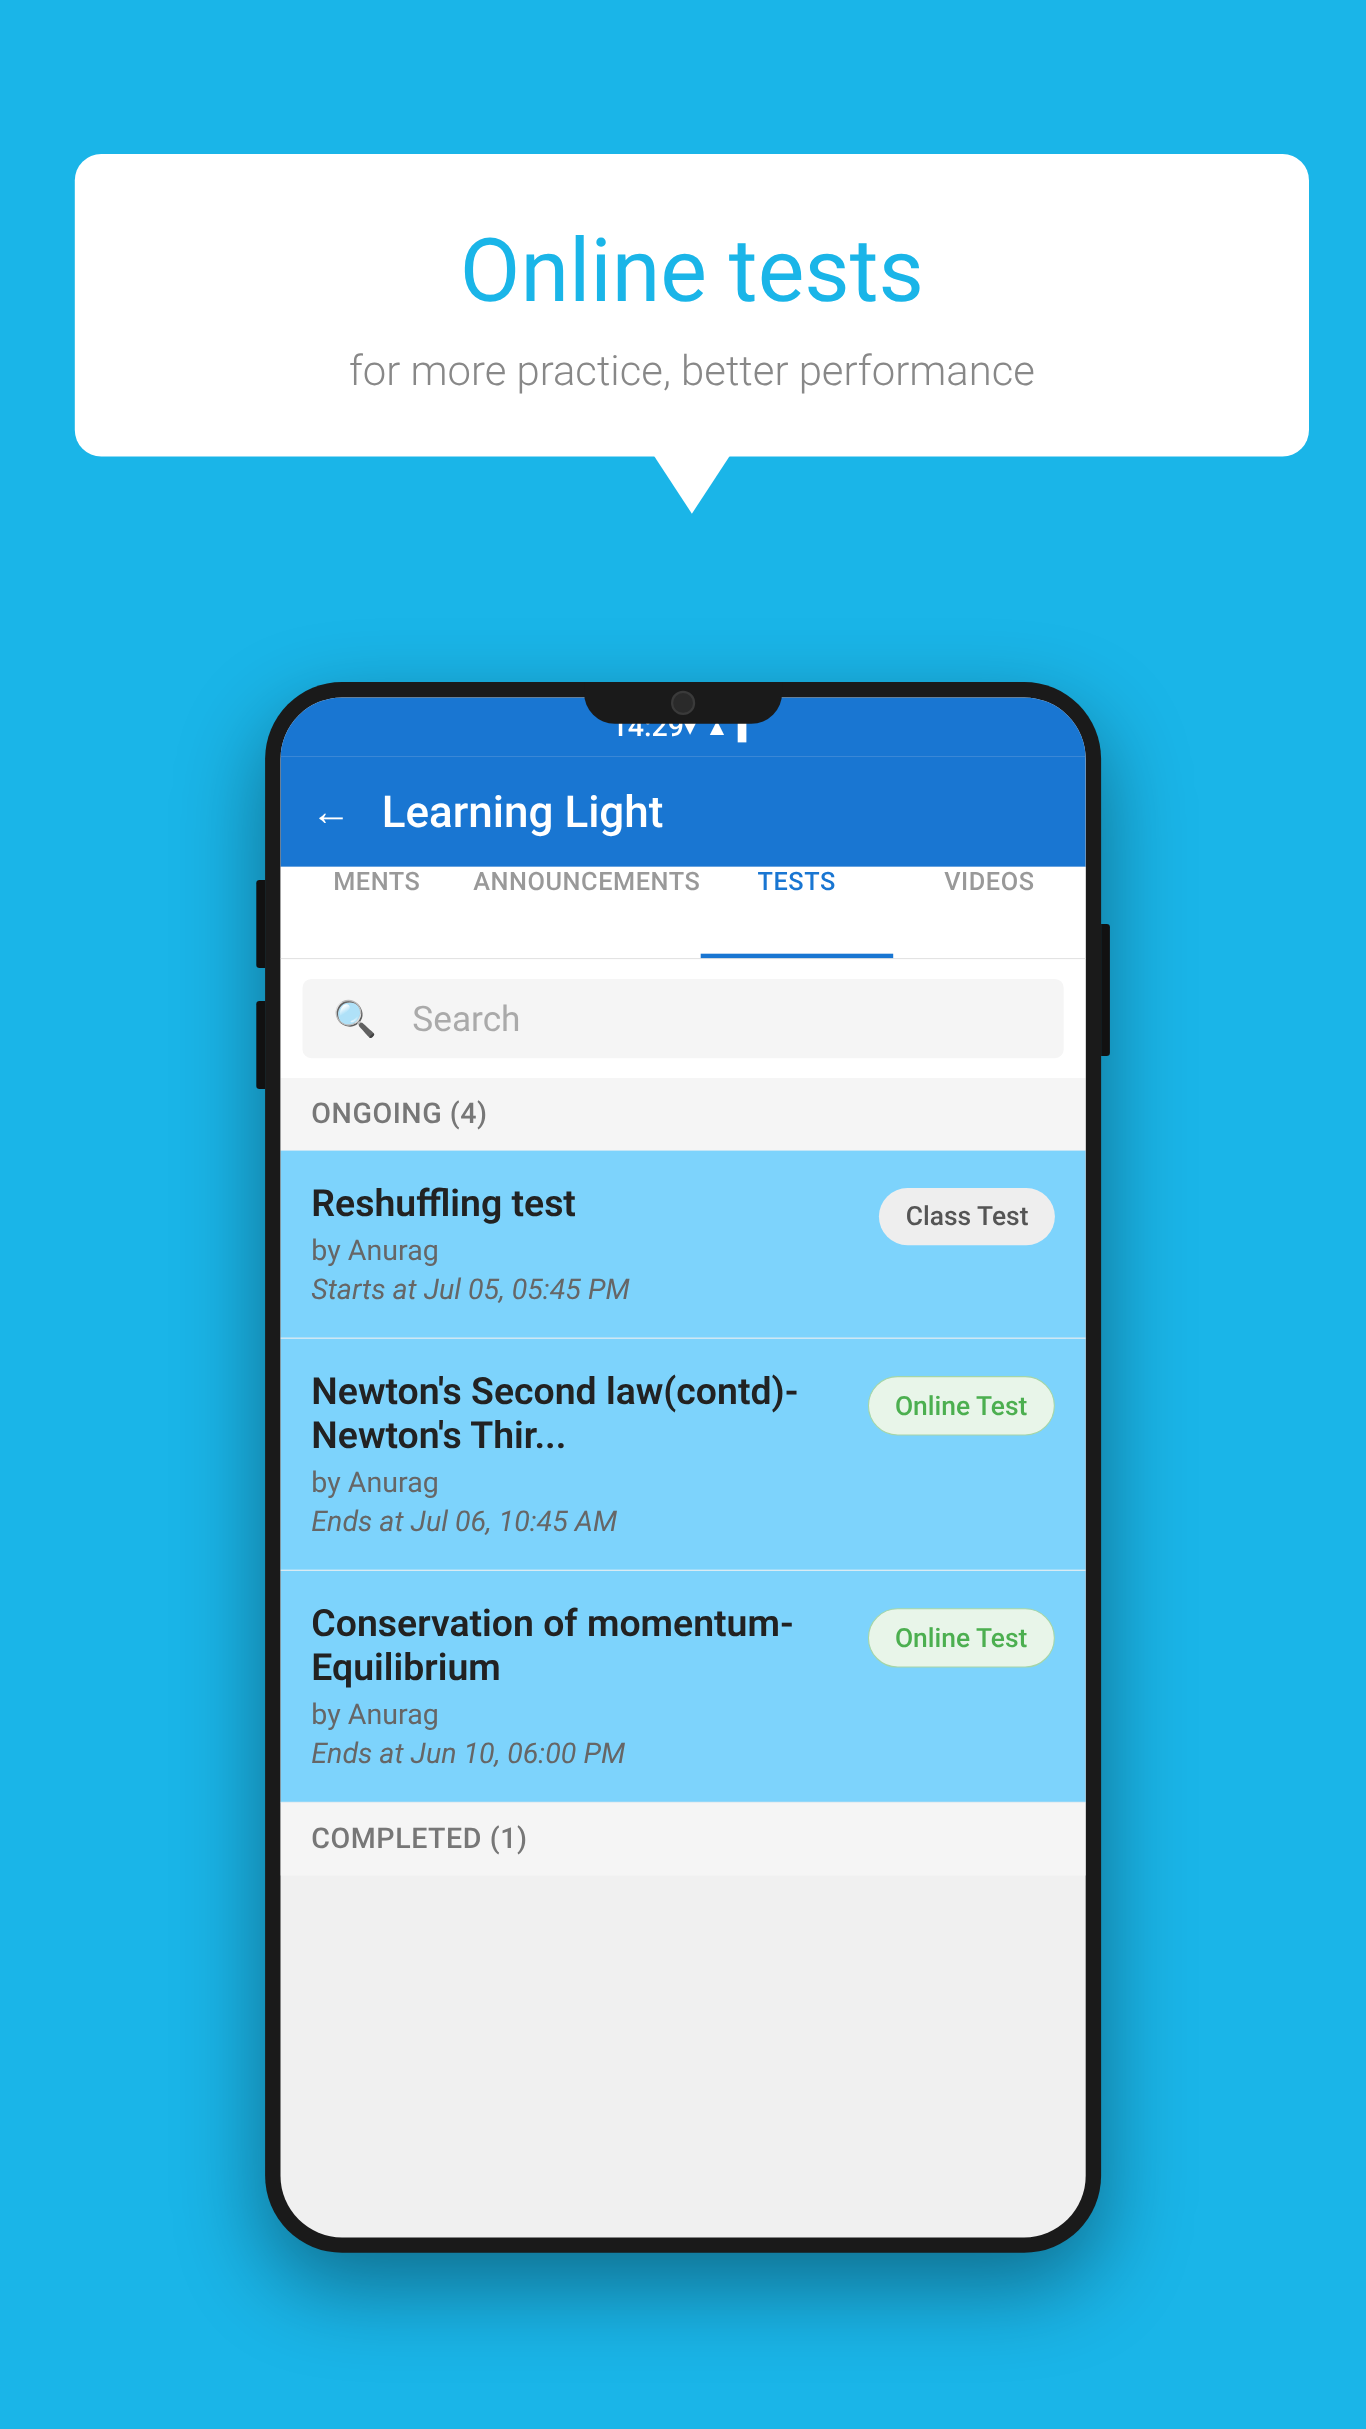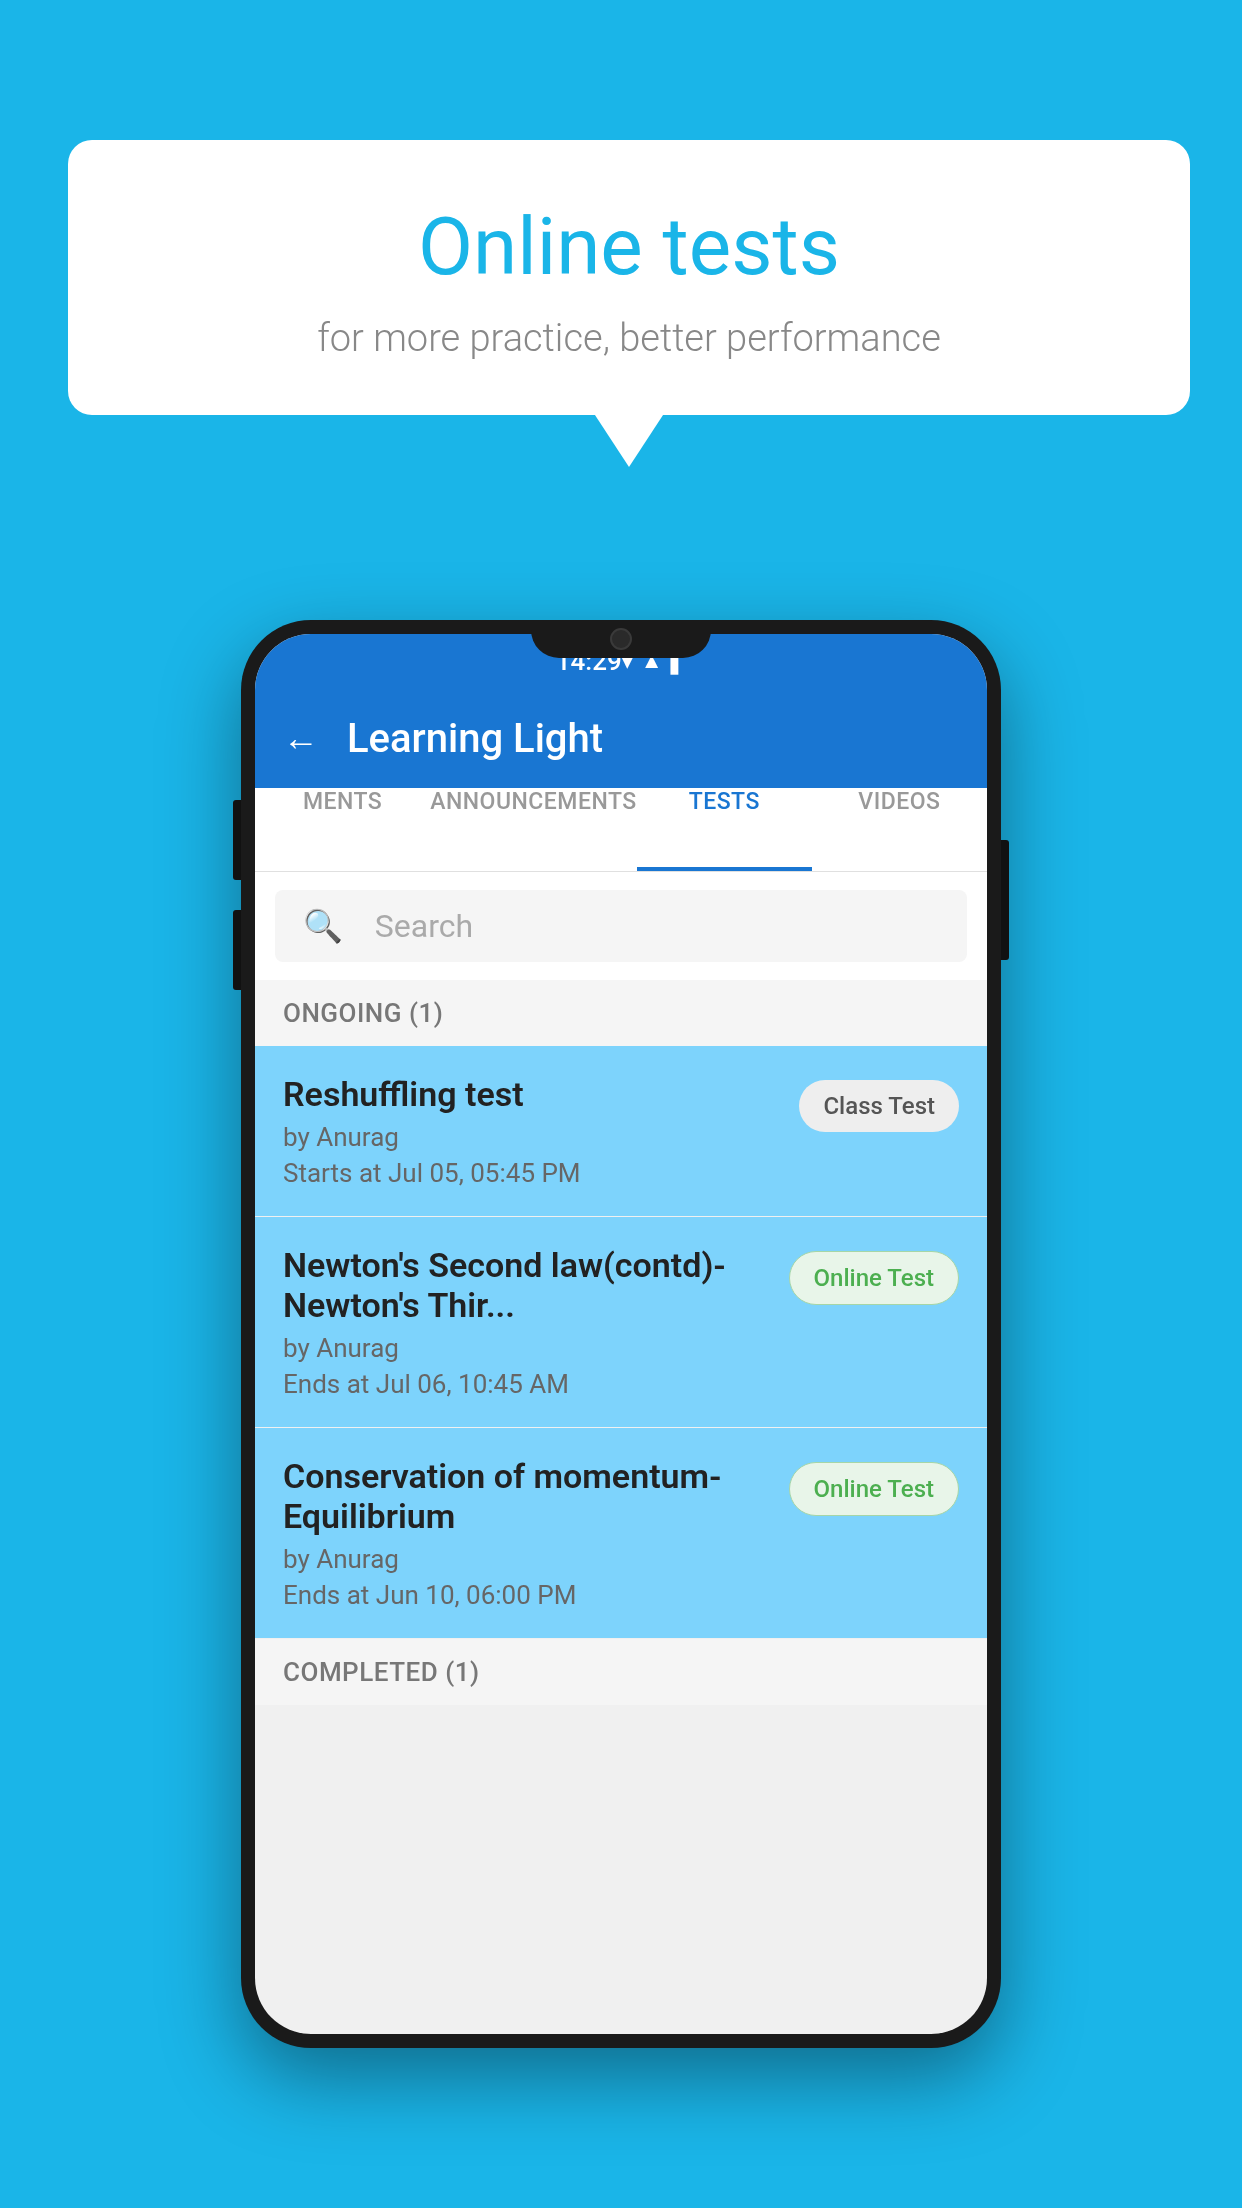--- a/index.html
+++ b/index.html
@@ -280,20 +280,21 @@
 
     .test-author {
       font-size: 26px;
       color: #666;
       margin-bottom: 6px;
     }
 
     .test-time {
       font-size: 26px;
       color: #666;
+      font-style: italic;
     }
 
     .test-badge {
       padding: 12px 24px;
       border-radius: 28px;
       font-size: 24px;
       font-weight: 500;
       white-space: nowrap;
       margin-top: 6px;
     }
@@ -367,21 +368,21 @@
         </div>
       </div>
 
       <div class="search-container">
         <div class="search-box">
           <span class="search-icon-el">🔍</span>
           <span class="search-placeholder">Search</span>
         </div>
       </div>
 
-      <div class="section-header">ONGOING (1)</div>
+      <div class="section-header">ONGOING (4)</div>
 
       <div class="test-list">
 
         <div class="test-item">
           <div class="test-info">
             <div class="test-title">Reshuffling test</div>
             <div class="test-author">by Anurag</div>
             <div class="test-time">
               <span>Starts at</span>&nbsp;<span>Jul 05, 05:45 PM</span>
             </div>

